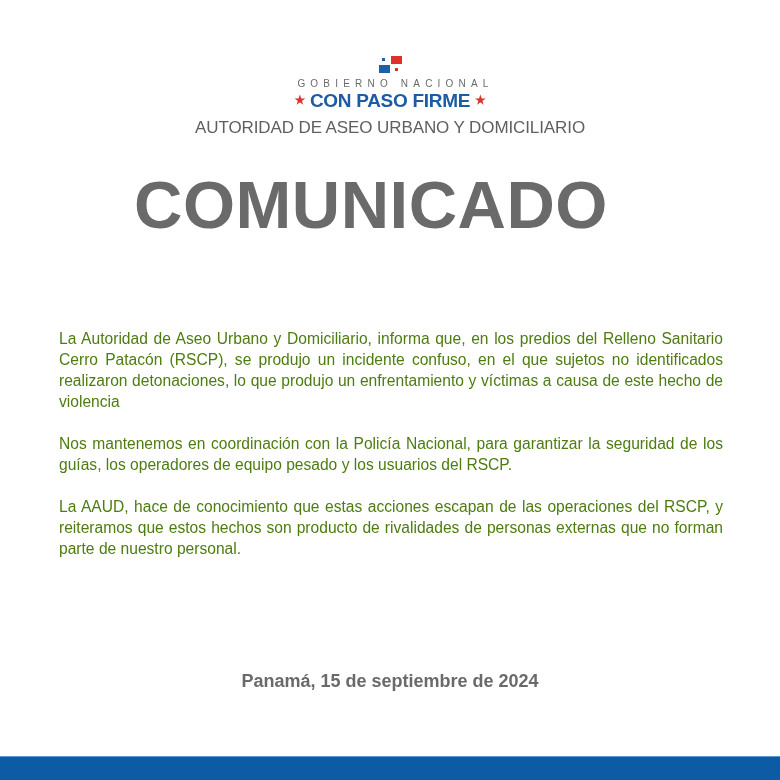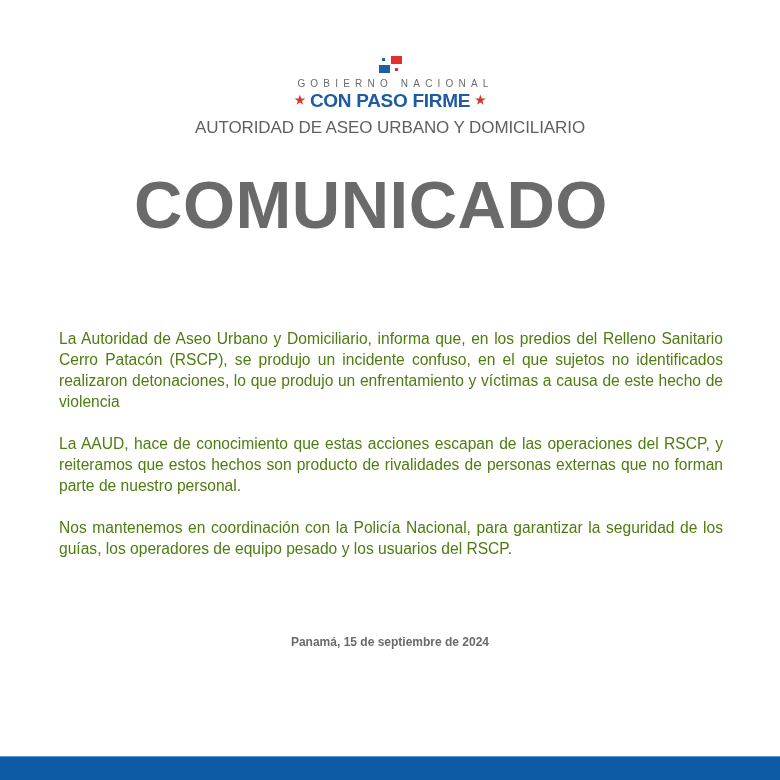--- a/index.html
+++ b/index.html
@@ -16,21 +16,21 @@
     .gob { margin-top: 5px; font-size: 10px; font-weight: normal; letter-spacing: 5.2px; color: #6a6a6a; padding-left: 11px; }
     .paso { margin-top: 1px; font-size: 19px; font-weight: bold; color: #1d5ba3; letter-spacing: -0.3px; }
     .paso .star { color: #d9352f; font-size: 12px; vertical-align: 3px; margin: 0 5px; }
     .agency { margin-top: 6px; font-size: 17px; color: #5f5f5f; letter-spacing: -0.1px; }
 
     .title { position: absolute; top: 166px; left: 0; width: 742px; text-align: center; font-size: 67px; font-weight: bold; color: #6a6a6a; letter-spacing: 0.5px; }
 
     .body { position: absolute; top: 288px; left: 59px; width: 664px; font-size: 15.6px; line-height: 21px; color: #4d7c0f; margin-top: 40px; }
     .body p { margin-bottom: 21px; text-align: justify; }
 
-    .date { position: absolute; top: 635px; left: 0; width: 780px; text-align: center; font-size: 12px; font-weight: bold; color: #6a6a6a; }
+    .date { position: absolute; top: 671px; left: 0; width: 780px; text-align: center; font-size: 18px; font-weight: bold; color: #6a6a6a; }
 
     .bottom-bar { position: absolute; left: 0; top: 756px; width: 780px; height: 24px; background: #0d5aa5; border-top: 1px solid #5f98d0; }
   </style>
 </head>
 <body>
 
 <div class="header">
   <div class="flag">
     <span class="q-red"></span>
     <span class="q-blue"></span>
@@ -41,19 +41,19 @@
   <div class="paso">
     <span class="star">★</span><span>CON PASO FIRME</span><span class="star">★</span>
   </div>
   <div class="agency">AUTORIDAD DE ASEO URBANO Y DOMICILIARIO</div>
 </div>
 
 <div class="title">COMUNICADO</div>
 
 <div class="body">
   <p>La Autoridad de Aseo Urbano y Domiciliario, informa que, en los predios del Relleno Sanitario Cerro Patacón (RSCP), se produjo un incidente confuso, en el que sujetos no identificados realizaron detonaciones, lo que produjo un enfrentamiento y víctimas a causa de este hecho de violencia</p>
+  <p>Nos mantenemos en coordinación con la Policía Nacional, para garantizar la seguridad de los guías, los operadores de equipo pesado y los usuarios del RSCP.</p>
   <p>La AAUD, hace de conocimiento que estas acciones escapan de las operaciones del RSCP, y reiteramos que estos hechos son producto de rivalidades de personas externas que no forman parte de nuestro personal.</p>
-  <p>Nos mantenemos en coordinación con la Policía Nacional, para garantizar la seguridad de los guías, los operadores de equipo pesado y los usuarios del RSCP.</p>
 </div>
 
 <div class="date">Panamá, 15 de septiembre de 2024</div>
 
 <div class="bottom-bar"></div>
 
 </body></html>

